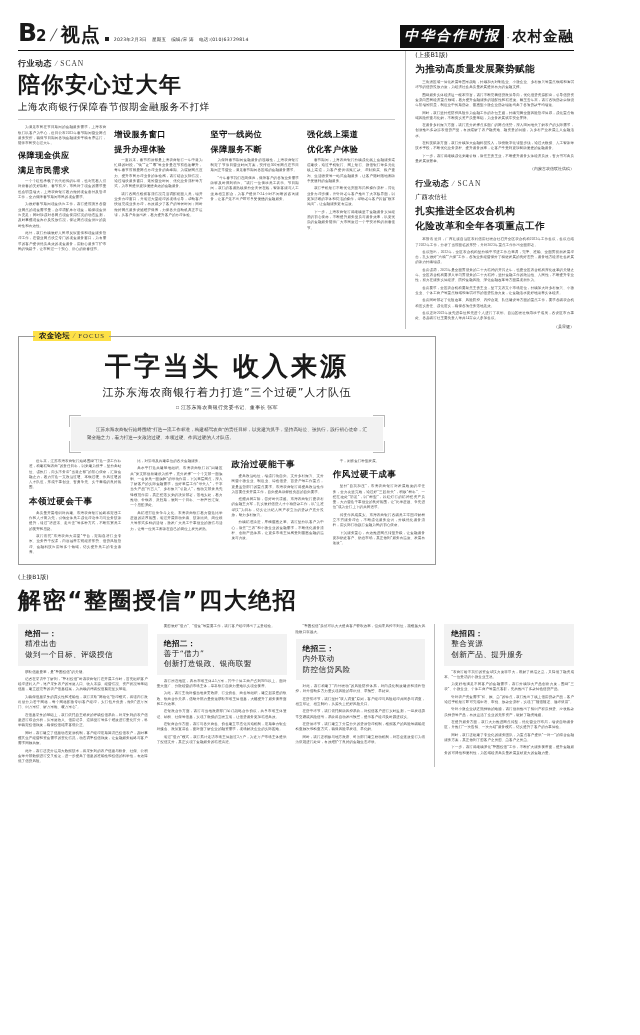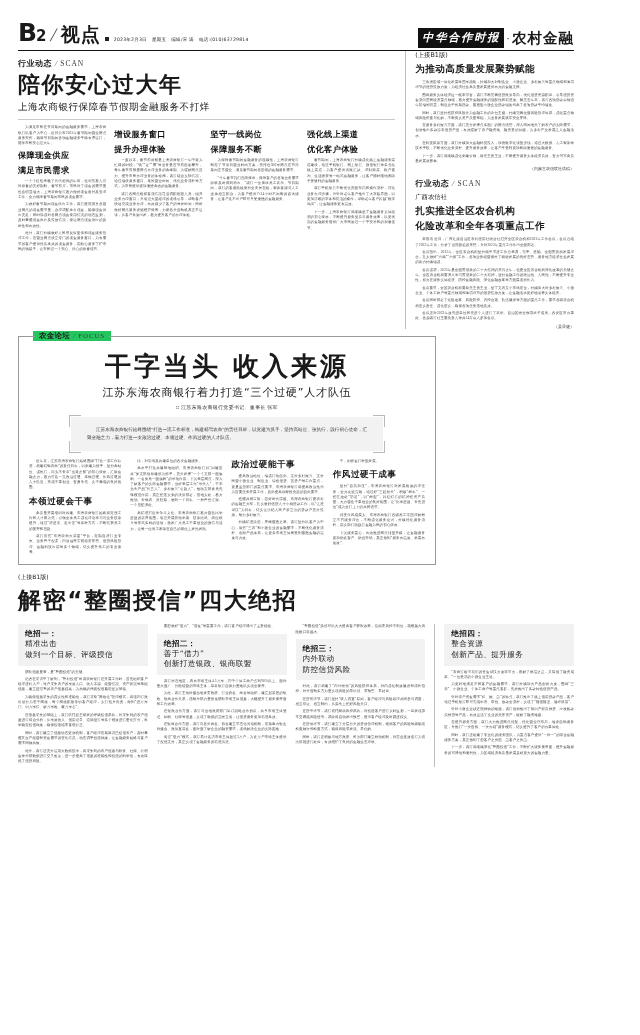--- a/index.html
+++ b/index.html
@@ -15,21 +15,21 @@
   .masthead{display:flex;align-items:flex-end;justify-content:space-between;height:34px;}
   .mh-left{display:flex;align-items:baseline;gap:4px;}
   .folio{font-family:"DejaVu Sans","Liberation Sans",sans-serif;font-weight:700;font-size:25px;letter-spacing:-1px;line-height:1;}
   .folio sub{font-size:15px;font-weight:700;vertical-align:baseline;}
   .slash{font-size:19px;color:#444;font-weight:300;margin:0 1px;transform:skewX(-12deg);display:inline-block;}
   .section-name{font-family:"DejaVu Sans","Liberation Sans",sans-serif;font-weight:700;font-size:19px;letter-spacing:1px;}
   .mh-meta{display:flex;align-items:center;gap:5px;font-size:4.6px;color:#2a2a2a;letter-spacing:.2px;padding-bottom:3px;font-family:"DejaVu Sans","Liberation Sans",sans-serif;}
   .mh-meta .sq{display:inline-block;width:4px;height:4px;background:#222;}
   .mh-meta span{white-space:nowrap;}
   .nameplate{display:flex;align-items:center;gap:2px;}
-  .np-box{background:#111;color:#fff;font-weight:700;font-size:11px;letter-spacing:2px;padding:2px 4px 3px 4px;font-family:"DejaVu Serif","Liberation Serif",serif;font-style:italic;}
+  .np-box{background:#111;color:#fff;font-weight:700;font-size:14px;letter-spacing:2px;padding:2px 4px 3px 4px;font-family:"DejaVu Serif","Liberation Serif",serif;font-style:italic;}
   .np-dot{font-size:11px;}
   .np-tail{font-weight:700;font-size:14.5px;letter-spacing:1px;font-family:"DejaVu Serif","Liberation Serif",serif;}
   .mh-rule{border-bottom:1.6px solid #111;margin-top:2px;}
 
   
   .kicker{display:flex;align-items:baseline;gap:3px;margin:7px 0 4px 0;}
   .kicker b{font-family:"DejaVu Sans","Liberation Sans",sans-serif;font-size:8px;font-weight:700;letter-spacing:.5px;}
   .kicker .k-sl{font-size:8px;color:#555;transform:skewX(-12deg);display:inline-block;}
   .kicker i{font-style:normal;font-size:7.5px;letter-spacing:1px;color:#3a3a3a;font-family:"Liberation Serif",serif;}
 
@@ -50,21 +50,21 @@
   .cols4 > div{flex:1;}
   .sub2{font-family:"DejaVu Sans","Liberation Sans",sans-serif;font-weight:700;font-size:8.2px;line-height:1.32;letter-spacing:.4px;margin:4px 0 3px 0;color:#111;}
   .credit{text-align:right;font-size:4px;color:#444;margin-top:2px;}
 
   
   .r-h{font-family:"DejaVu Sans","Liberation Sans",sans-serif;font-weight:700;font-size:9.6px;letter-spacing:.4px;line-height:1.35;margin:3px 0 4px 0;}
   .r-pre{font-size:6.4px;color:#222;margin-bottom:2px;font-family:"DejaVu Sans","Liberation Sans",sans-serif;}
 
   
   .feature{border:.8px solid #9a9a9a;margin-top:7px;padding:8px 10px 7px 10px;position:relative;}
-  .f-kicker{position:absolute;top:-6px;left:14px;background:#22c55e;padding:0 6px;display:flex;align-items:baseline;gap:3px;}
+  .f-kicker{position:absolute;top:-6px;left:14px;background:#fde047;padding:0 6px;display:flex;align-items:baseline;gap:3px;}
   .f-kicker b{font-family:"DejaVu Sans","Liberation Sans",sans-serif;font-size:7.4px;font-weight:700;letter-spacing:.4px;}
   .f-kicker .k-sl{font-size:7.4px;color:#555;transform:skewX(-12deg);display:inline-block;}
   .f-kicker i{font-style:normal;font-size:6.8px;letter-spacing:1px;color:#3a3a3a;}
   .f-kicker::before,.f-kicker::after{content:"";position:absolute;top:50%;width:16px;border-top:.8px solid #9a9a9a;}
   .f-kicker::before{left:-14px;}
   .f-kicker::after{right:-14px;}
   .f-title{text-align:center;font-family:"DejaVu Sans","Liberation Sans",sans-serif;font-weight:700;font-size:26px;letter-spacing:3px;margin:8px 0 5px 0;line-height:1.05;}
   .f-sub{text-align:center;font-family:"DejaVu Sans","Liberation Sans",sans-serif;font-size:11px;letter-spacing:.8px;margin-bottom:4px;}
   .f-byline{text-align:center;font-size:5px;color:#333;letter-spacing:.3px;margin-bottom:7px;}
   .quote{position:relative;background:#f2f2f2;margin:0 42px 8px 42px;padding:9px 16px;font-size:4.6px;line-height:1.75;color:#3b3b3b;text-align:justify;word-break:break-all;}

